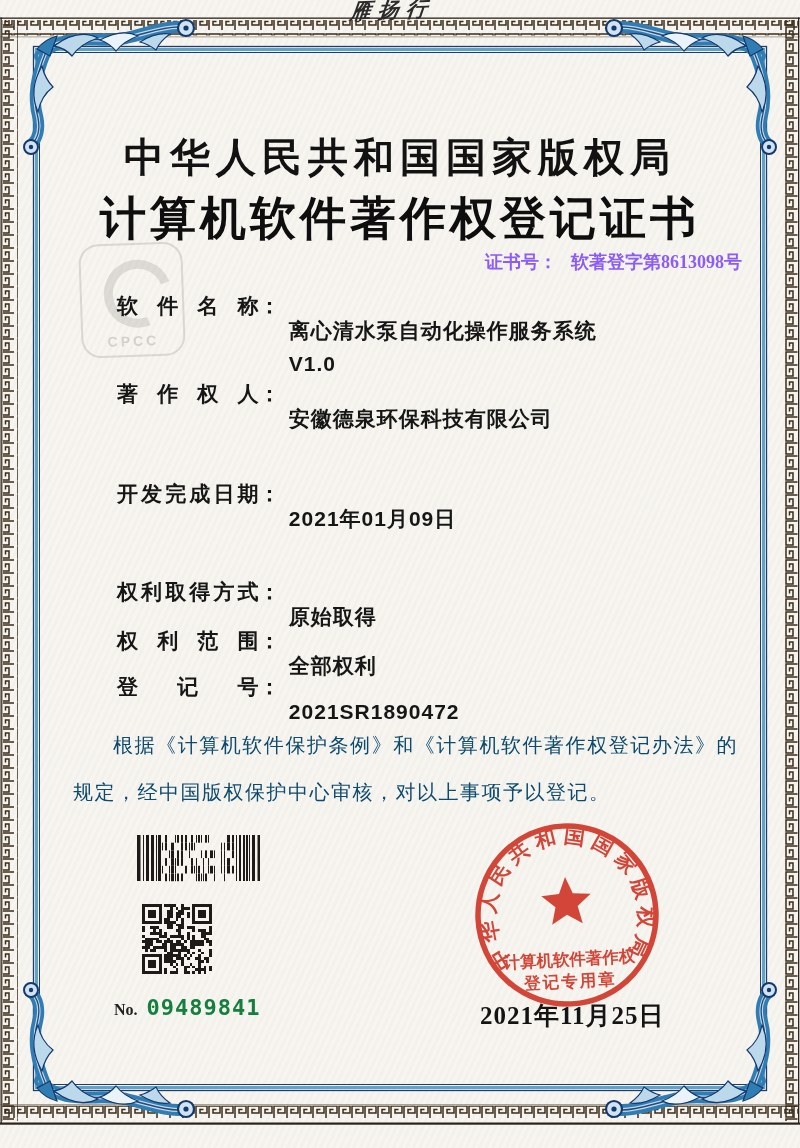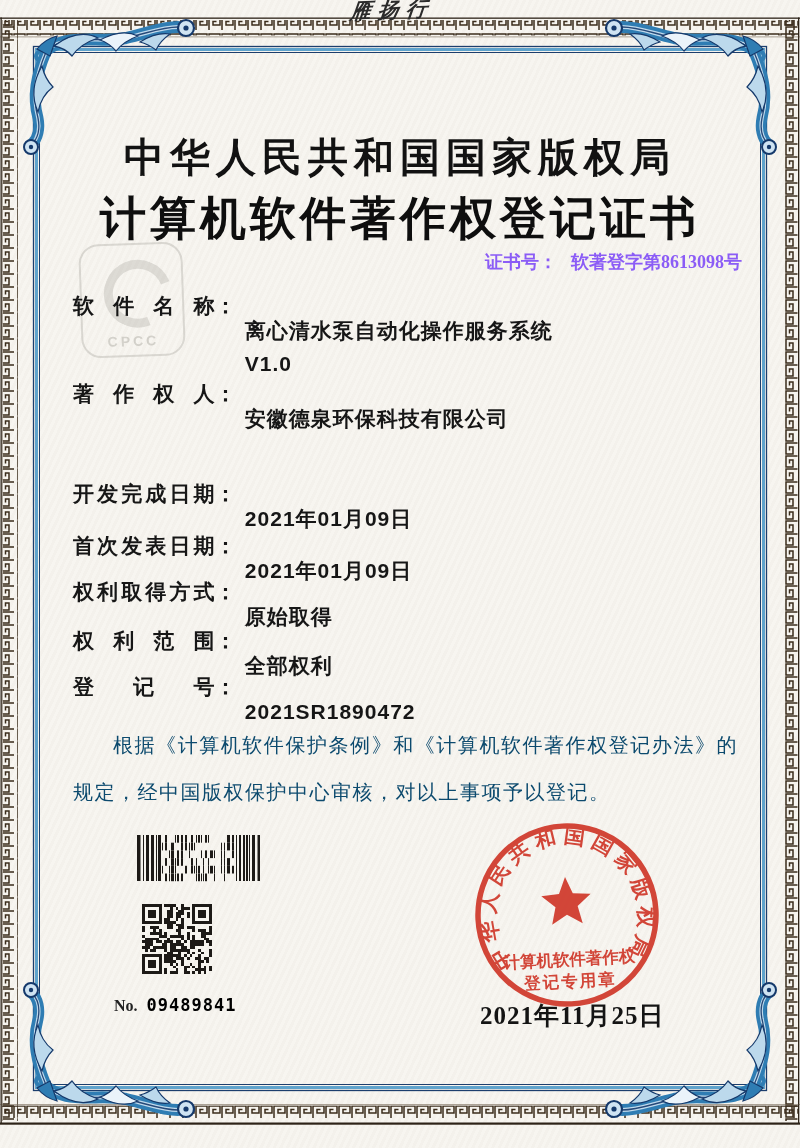--- a/index.html
+++ b/index.html
@@ -16,38 +16,38 @@
   .authority{position:absolute;top:130px;left:0;width:100%;text-align:center;
         font-family:"Liberation Serif","DejaVu Serif",serif;font-size:40px;font-weight:700;
         letter-spacing:6px;color:#121212;white-space:nowrap;}
   .cert-title{position:absolute;top:188px;left:0;width:100%;text-align:center;
         font-family:"Liberation Serif","DejaVu Serif",serif;font-size:46px;font-weight:700;
         letter-spacing:4px;color:#0e0e0e;white-space:nowrap;}
   .cert-no{position:absolute;top:250px;right:58px;font-family:"Liberation Serif","DejaVu Serif",serif;
         font-size:18px;font-weight:700;color:#8b5cf6;}
   .cert-no .num{margin-left:14px;}
   .row{position:absolute;left:73px;font-size:21px;font-weight:700;letter-spacing:.5px;}
-  .row .lbl{display:inline-block;width:142px;text-align:justify;text-align-last:justify;vertical-align:top;line-height:33px;}
+  .row .lbl{display:inline-block;width:142px;text-align:justify;text-align-last:justify;vertical-align:top;line-height:33px;margin-left:44px;}
   .row .colon{display:inline-block;vertical-align:top;line-height:33px;}
   .row .val{display:inline-block;vertical-align:top;line-height:33px;margin-left:2px;max-width:480px;letter-spacing:1px;margin-top:25px;}
   .r1{top:289px}.r2{top:377px}.r3{top:477px}.r4{top:529px}.r5{top:575px}.r6{top:624px}.r7{top:670px}
   .statement{position:absolute;left:73px;right:62px;top:722px;font-size:20px;font-weight:400;
         line-height:47px;letter-spacing:1.5px;text-indent:2em;text-align:justify;color:#0c4a6e;}
   .cpcc{position:absolute;left:80px;top:243px;width:100px;height:110px;z-index:1;
         border:2.5px solid rgba(152,150,142,.5);border-radius:20px;transform:rotate(-2deg);opacity:.6;}
   .cpcc .ring{position:absolute;left:22px;top:15px;width:50px;height:50px;border:9px solid rgba(152,150,142,.45);
         border-radius:50%;border-right-color:transparent;transform:rotate(25deg);}
   .cpcc .cpcc-text{position:absolute;bottom:6px;width:100%;text-align:center;font-size:14px;font-weight:700;
         color:rgba(140,138,130,.55);letter-spacing:3px;}
   .barcode{position:absolute;left:137px;top:835px;}
   .qrcode{position:absolute;left:142px;top:904px;}
   .serial{position:absolute;left:114px;top:995px;white-space:nowrap;}
   .serial .prefix{font-family:"Liberation Serif","DejaVu Serif",serif;font-size:16px;font-weight:700;color:#222;}
-  .serial .num{font-family:"DejaVu Sans Mono","Liberation Mono",monospace;font-size:17px;font-weight:700;
-        color:#000000;letter-spacing:1px;margin-left:9px;}
+  .serial .num{font-family:"DejaVu Sans Mono","Liberation Mono",monospace;font-size:22px;font-weight:700;
+        color:#15803d;letter-spacing:1px;margin-left:9px;}
   .issue-date{position:absolute;left:480px;top:999px;font-family:"Liberation Serif","DejaVu Serif",serif;
         font-size:25px;font-weight:700;letter-spacing:1px;color:#141414;text-align:center;}
   .seal{position:absolute;left:452px;top:800px;z-index:3;}
 </style>
 </head>
 <body>
 
 <div class="page">
 
   <svg class="frame" width="800" height="1148" viewBox="0 0 800 1148">
@@ -125,24 +125,20 @@
     <div class="row r2">
       <span class="lbl">著 作 权 人</span><span class="colon">：</span>
       <span class="val">安徽德泉环保科技有限公司</span>
     </div>
 
     <div class="row r3">
       <span class="lbl">开发完成日期</span><span class="colon">：</span>
       <span class="val">2021年01月09日</span>
     </div>
 
-    <div class="row r4">
-      <span class="lbl">首次发表日期</span><span class="colon">：</span>
-      <span class="val">2021年01月09日</span>
-    </div>
 
     <div class="row r6">
       <span class="lbl">权 利 范 围</span><span class="colon">：</span>
       <span class="val">全部权利</span>
     </div>
 
     <div class="row r5">
       <span class="lbl">权利取得方式</span><span class="colon">：</span>
       <span class="val">原始取得</span>
     </div>

